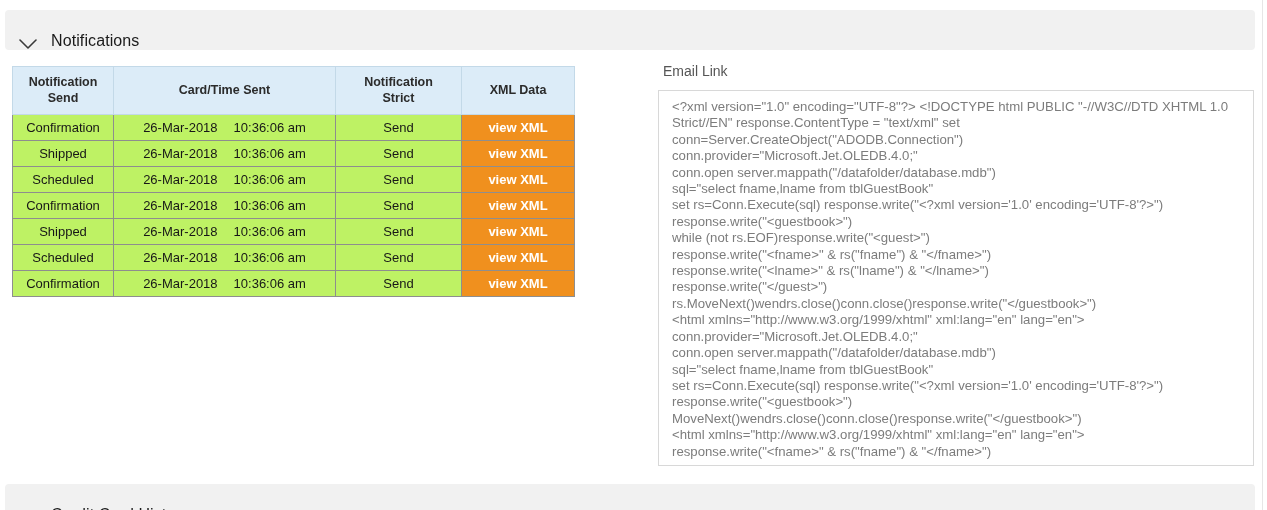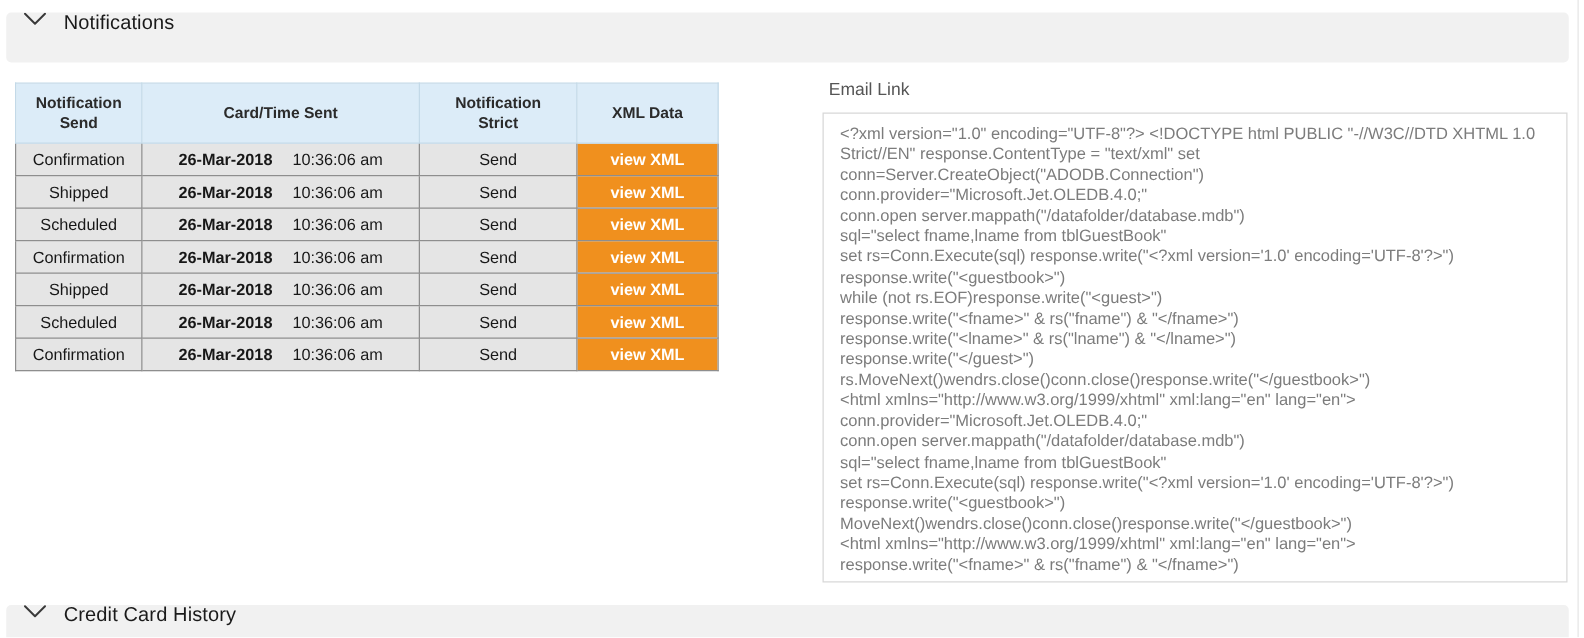--- a/index.html
+++ b/index.html
@@ -27,21 +27,21 @@
 
   
   .section-bar {
     position: absolute;
     left: 5px;
     width: 1250px;
     height: 40px;
     background: #f1f1f1;
     border-radius: 4px;
     display: flex;
-    align-items: flex-start;
+    align-items: flex-end;
   }
   .section-bar.top { top: 10px; }
   .section-bar.bottom { top: 484px; height: 40px; border-radius: 4px 4px 0 0; }
 
   .chevron {
     width: 46px;
     display: flex;
     align-items: center;
     justify-content: center;
     flex: 0 0 auto;
@@ -87,24 +87,24 @@
   }
   .col-type   { width: 101px; }
   .col-date   { width: 222px; }
   .col-status { width: 126px; }
   .col-xml    { width: 113px; }
 
   table.notif tbody td {
     height: 25px;
     font-size: 13px;
     color: #171717;
-    background: #e5e5e5;
+    background: #bef264;
     white-space: nowrap;
   }
-  td.date-cell .d1 { margin-right: 16px; font-weight: bold; }
+  td.date-cell .d1 { margin-right: 16px; }
   td.xml-cell {
     padding: 0;
     border-color: #8e8e8e;
   }
   .xml-btn {
     display: block;
     width: 100%;
     height: 25px;
     line-height: 25px;
     background: #f0901e;

